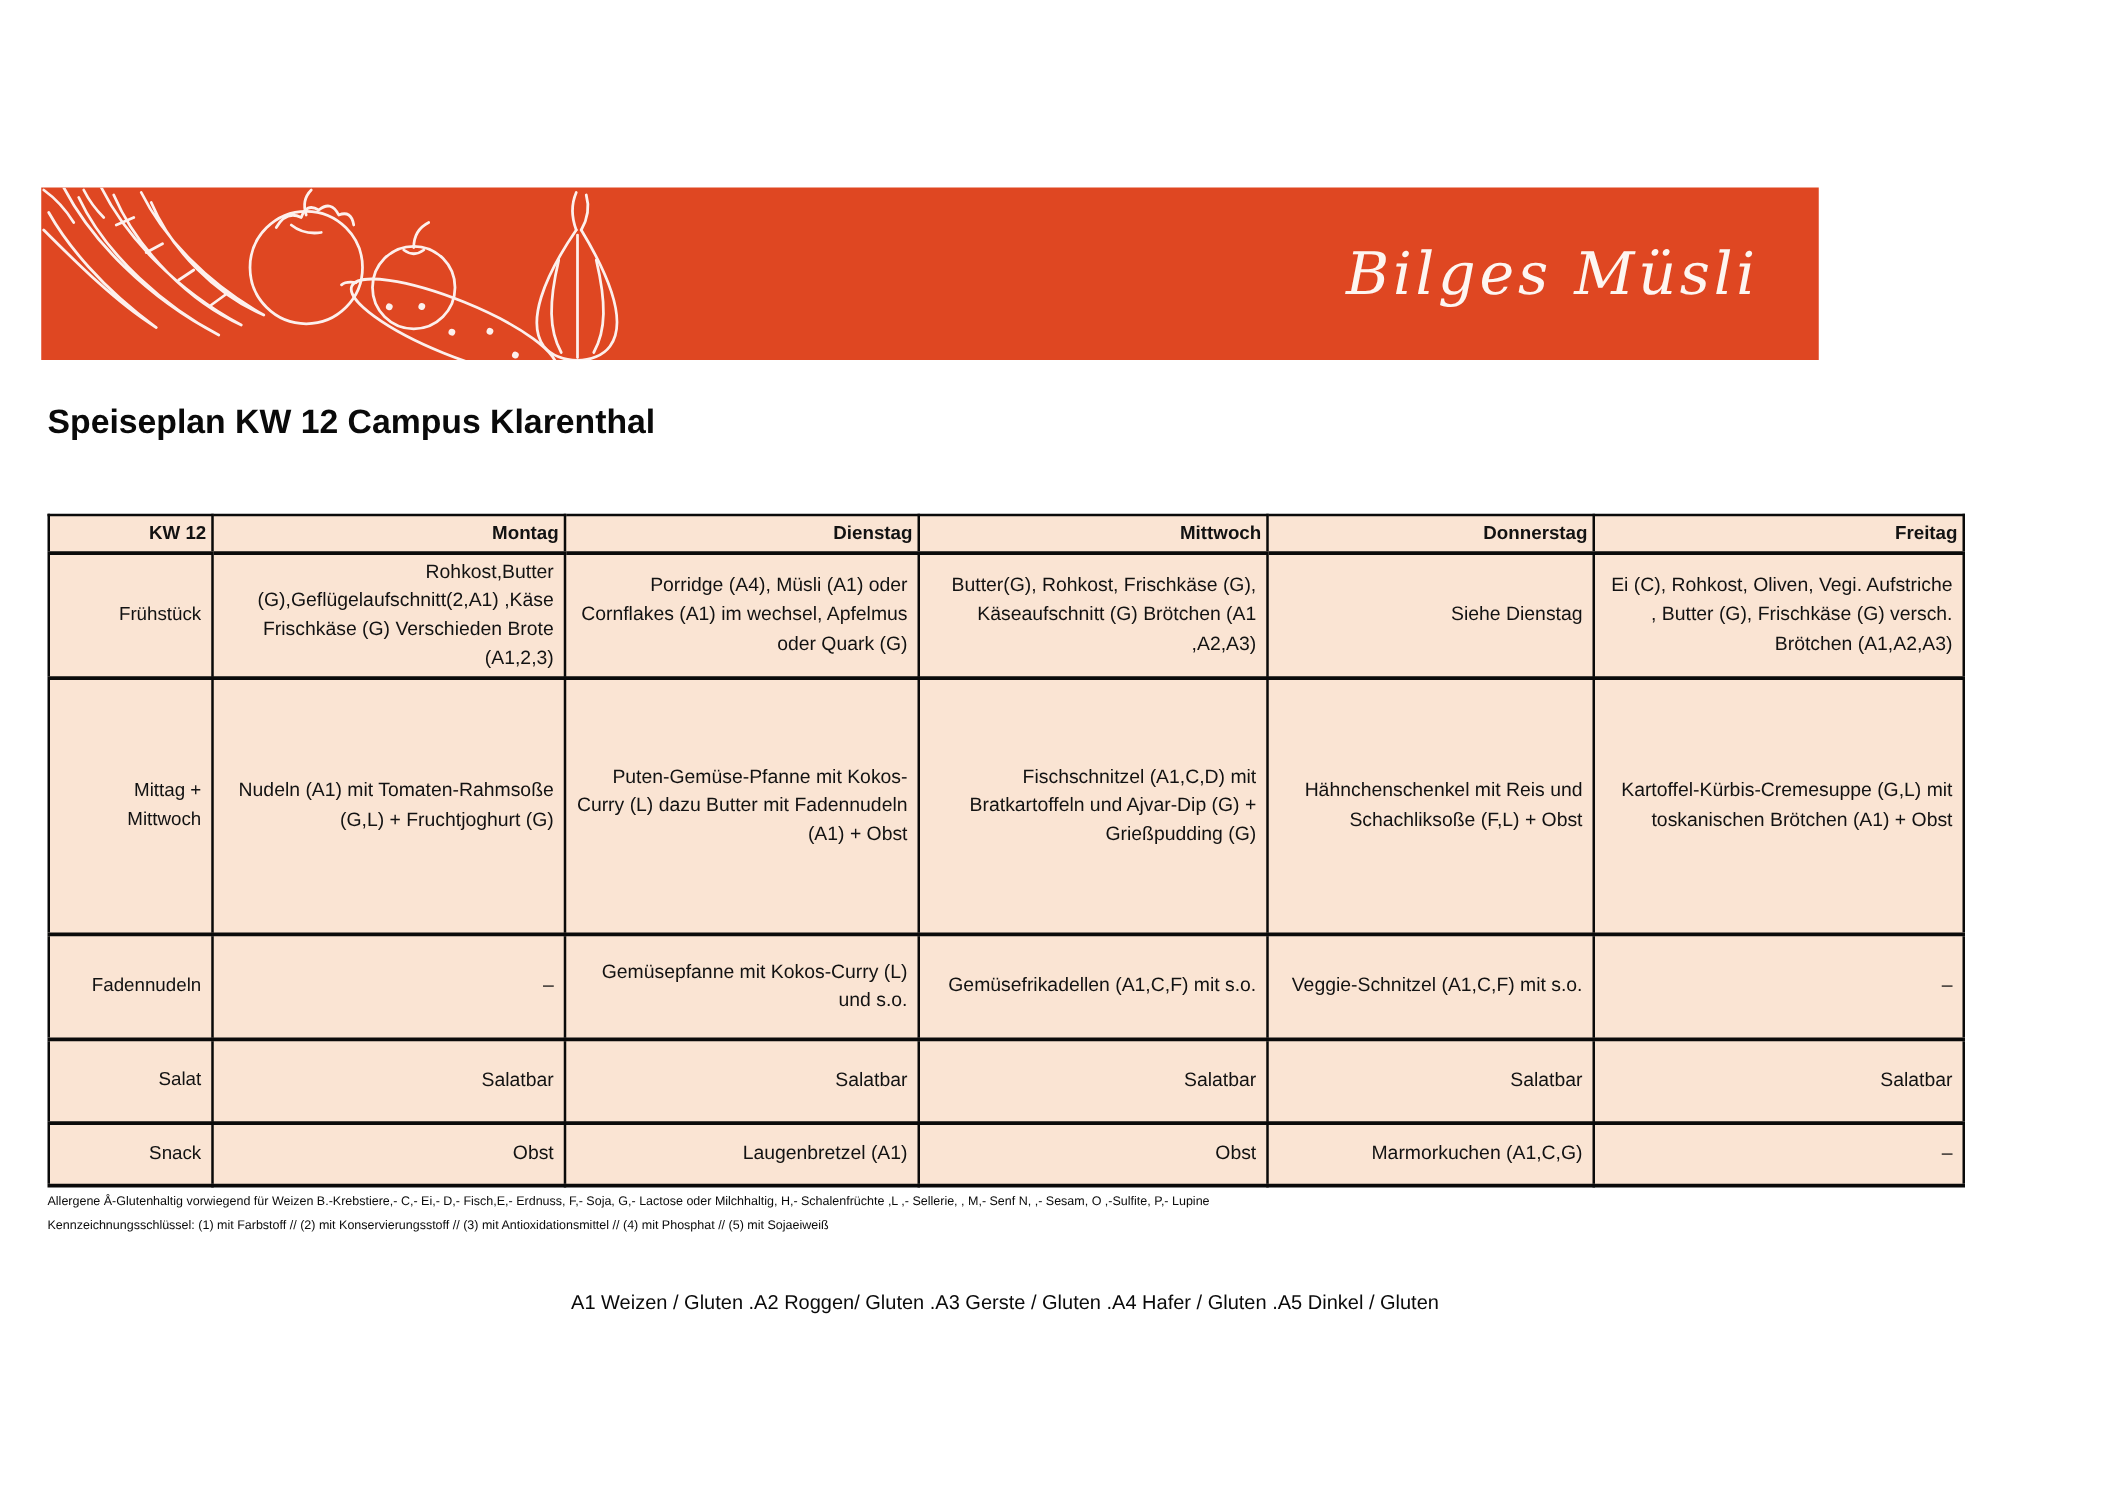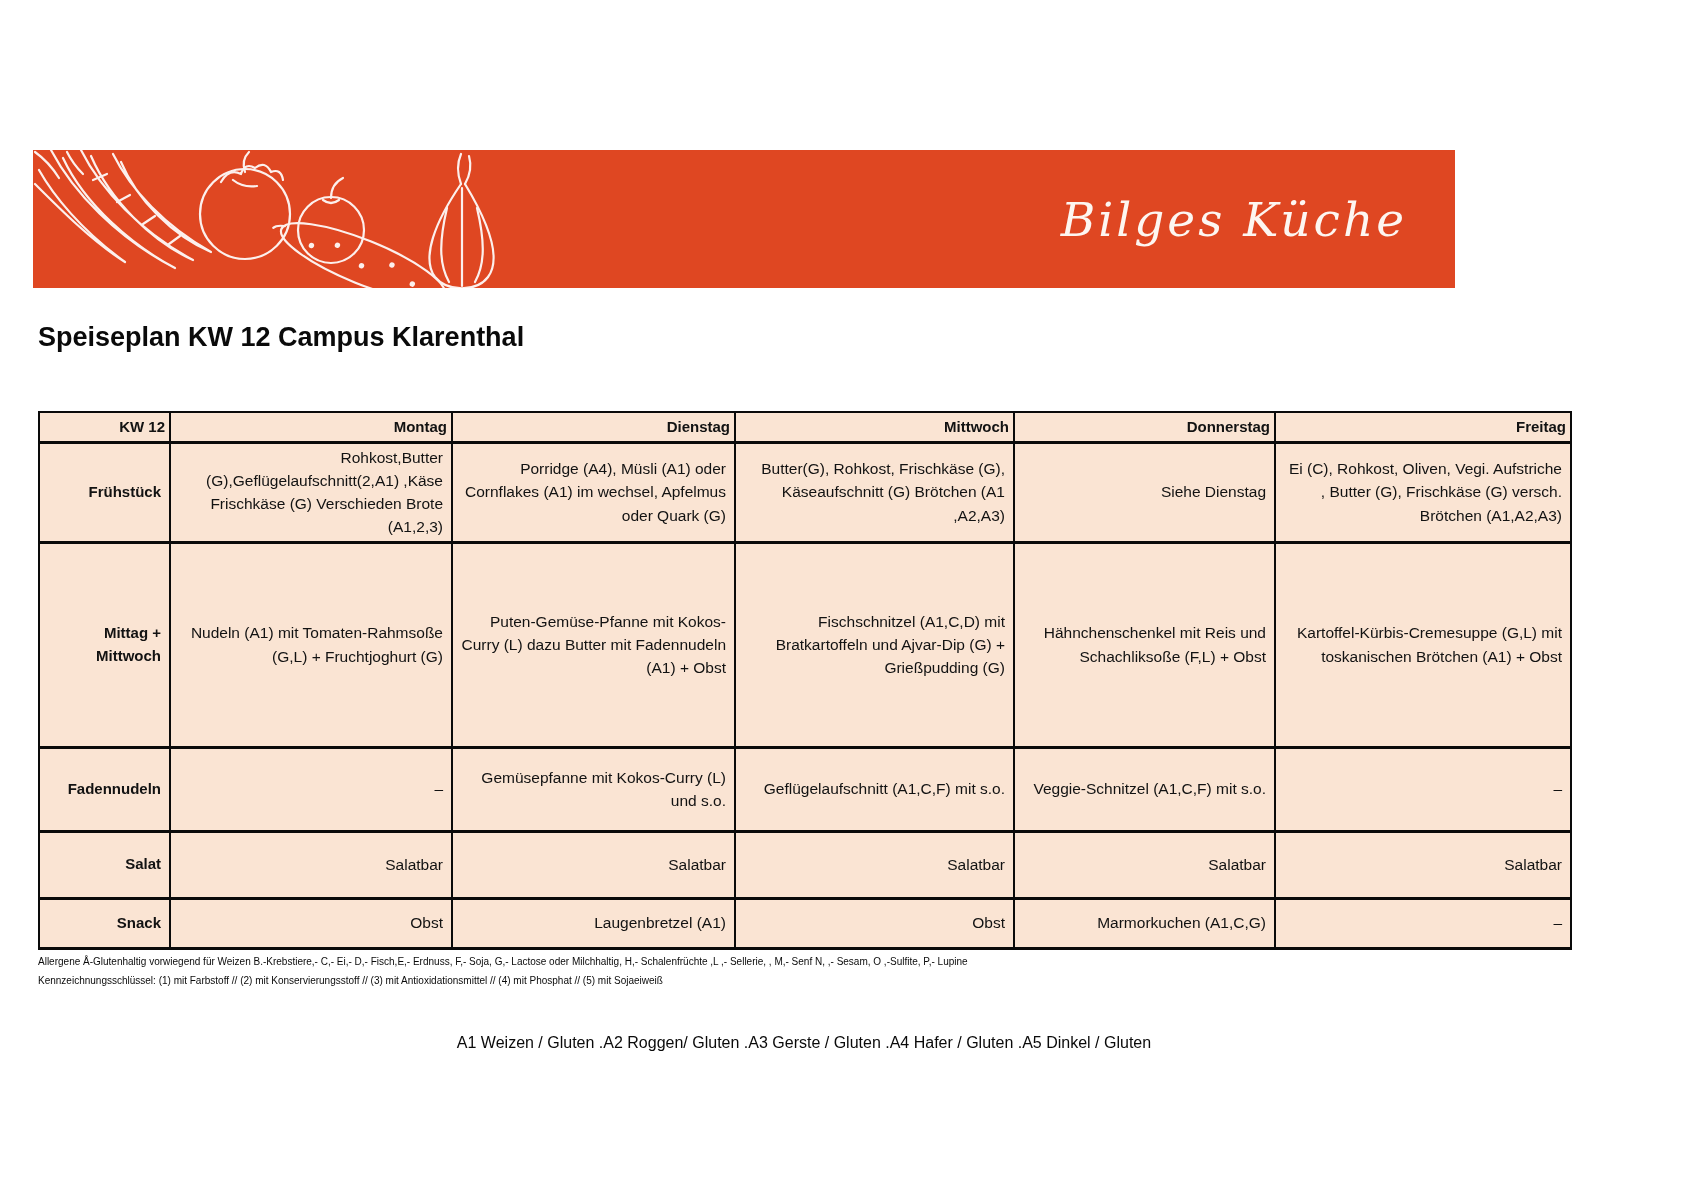--- a/index.html
+++ b/index.html
@@ -56,21 +56,21 @@
     line-height:1.5;
     font-weight:normal;
   }
   table.menu thead th {
     font-weight:bold;
     font-size:15px;
     height:30px;
     border-bottom-width:3px;
     padding:2px 4px;
   }
-  table.menu tbody th { font-weight:bold; font-size:15px;padding-left:14px; }
+  table.menu tbody th { font-weight:normal; font-size:15px;padding-left:14px; }
   table.menu tr { border-bottom:3px solid #0a0a0a; }
   tr.row-0 th, tr.row-0 td { height:90px; }
   tr.row-1 th, tr.row-1 td { height:205px; }
   tr.row-2 th, tr.row-2 td { height:84px; }
   tr.row-3 th, tr.row-3 td { height:67px; }
   tr.row-4 th, tr.row-4 td { height:50px; }
 
   
   .foot {
     margin:4px 0 0 5px;
@@ -128,21 +128,21 @@
       </g>
 
       <g>
         <path d="M428,34 C402,72 388,108 402,127 C414,142 444,142 455,127 C469,108 455,72 432,34"></path>
         <path d="M428,34 q-6,-16 0,-30 M432,34 q8,-14 4,-28"></path>
         <path d="M414,58 C406,92 406,114 416,132"></path>
         <path d="M444,58 C452,92 452,114 442,132"></path>
         <path d="M429,38 L429,136"></path>
       </g>
     </svg>
-    <div class="brand">Bilges Küche</div>
+    <div class="brand">Bilges Müsli</div>
   </header>
 
   <h1 class="title">Speiseplan KW 12 Campus Klarenthal</h1>
 
   <table class="menu">
     <colgroup>
       <col style="width:131px">
         <col style="width:282px">
         <col style="width:283px">
       <col style="width:279px">
@@ -173,21 +173,21 @@
           <td>Nudeln (A1) mit Tomaten-Rahmsoße (G,L) + Fruchtjoghurt (G)</td>
           <td>Puten-Gemüse-Pfanne mit Kokos-Curry (L) dazu Butter mit Fadennudeln (A1) + Obst</td>
           <td>Fischschnitzel (A1,C,D) mit Bratkartoffeln und Ajvar-Dip (G) + Grießpudding (G)</td>
           <td>Hähnchenschenkel mit Reis und Schachliksoße (F,L) + Obst</td>
           <td>Kartoffel-Kürbis-Cremesuppe (G,L) mit toskanischen Brötchen (A1) + Obst</td>
         </tr>
         <tr class="row-2">
           <th>Fadennudeln</th>
           <td>–</td>
           <td>Gemüsepfanne mit Kokos-Curry (L) und s.o.</td>
-          <td>Geflügelaufschnitt (A1,C,F) mit s.o.</td>
+          <td>Gemüsefrikadellen (A1,C,F) mit s.o.</td>
           <td>Veggie-Schnitzel (A1,C,F) mit s.o.</td>
           <td>–</td>
         </tr>
         <tr class="row-3">
           <th>Salat</th>
           <td>Salatbar</td>
           <td>Salatbar</td>
           <td>Salatbar</td>
           <td>Salatbar</td>
           <td>Salatbar</td>

